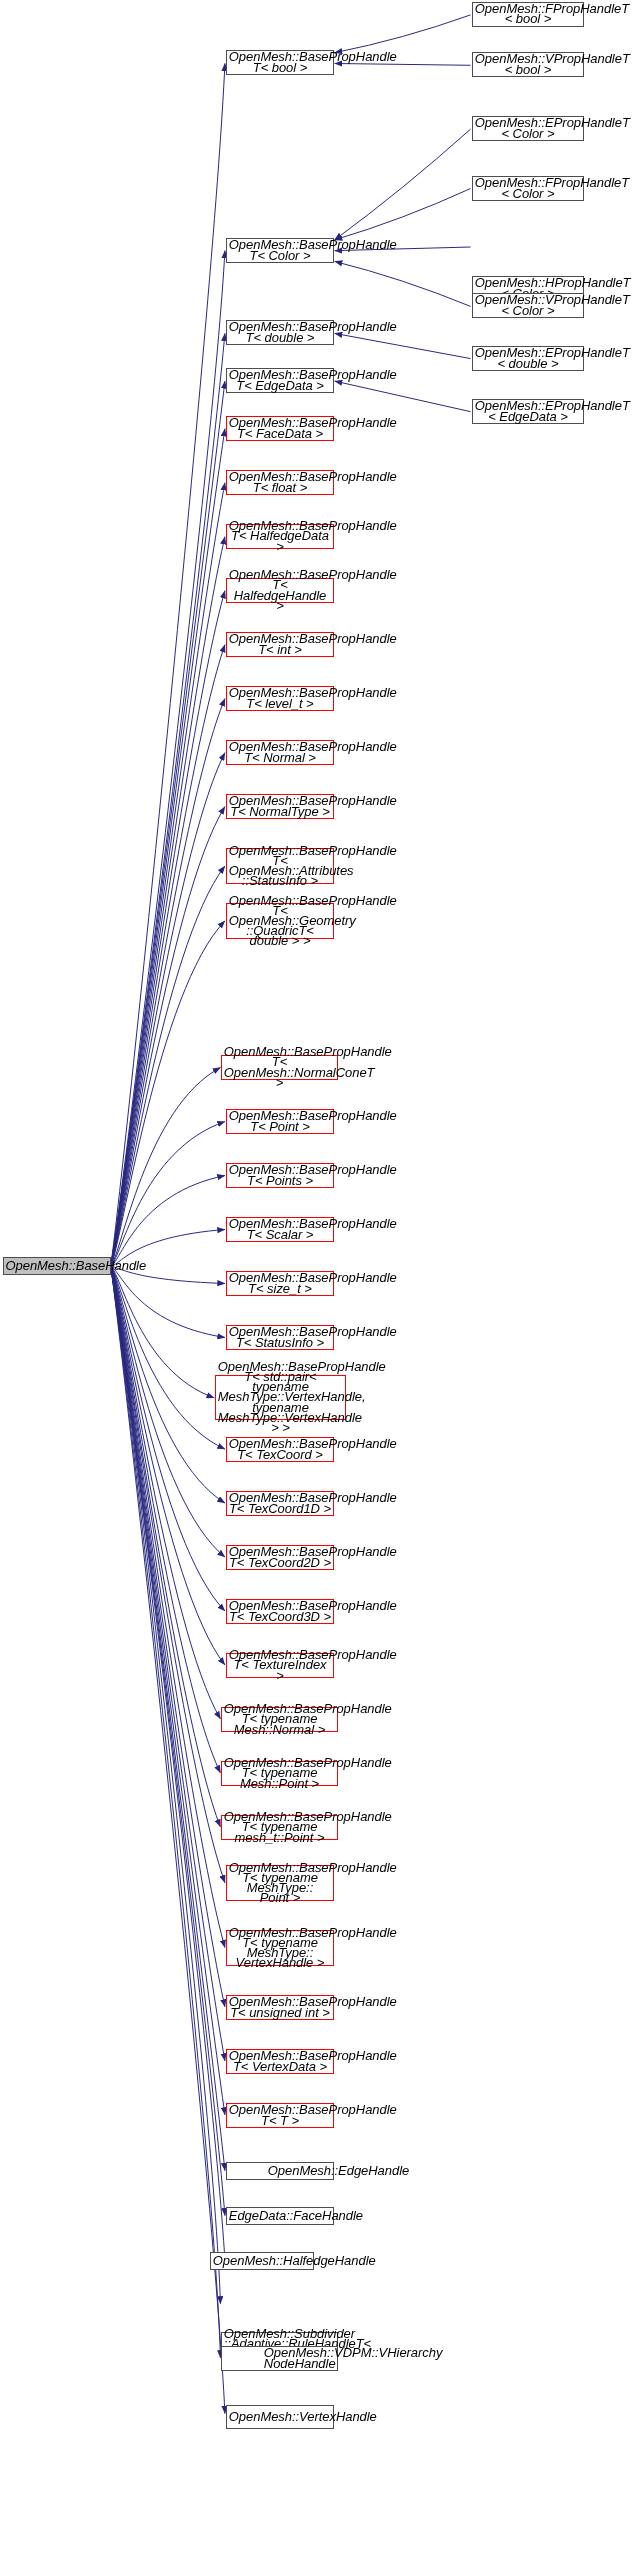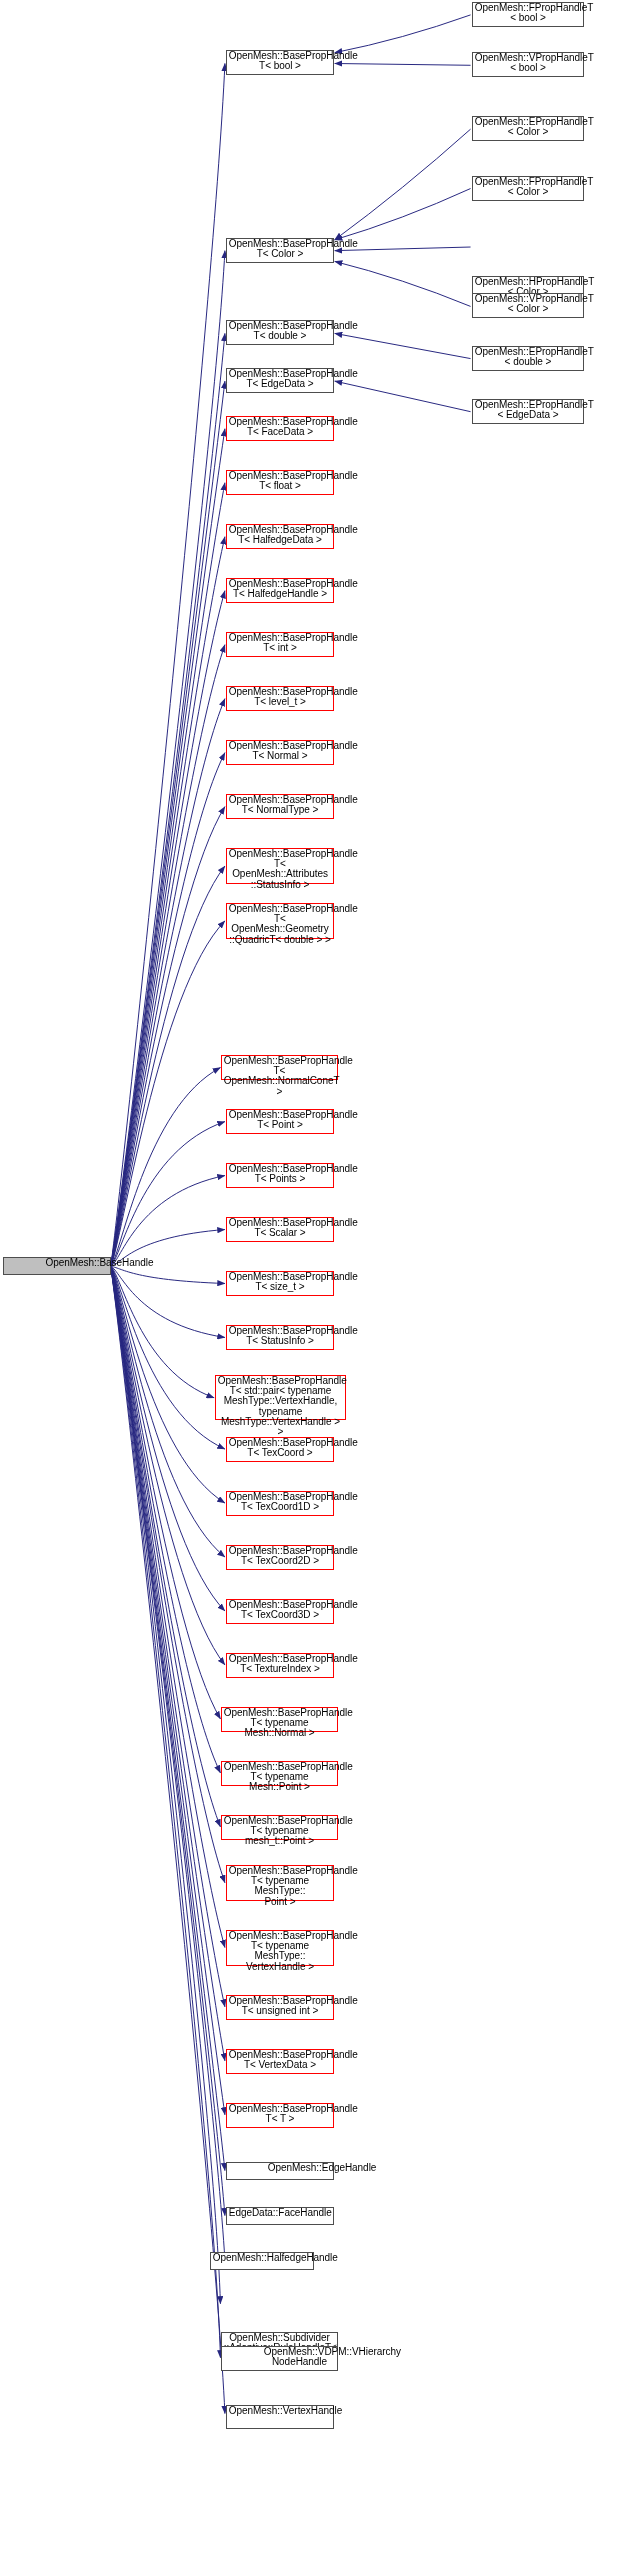--- a/index.html
+++ b/index.html
@@ -23,28 +23,30 @@
     top: 0;
     width: 637px;
     height: 2576px;
     pointer-events: none;
   }
   .node {
     position: absolute;
     box-sizing: border-box;
     background: #ffffff;
     display: flex;
+    align-items: center;
     justify-content: center;
     text-align: center;
-    font-size: 10px;
+    font-size: 13px;
     line-height: 10.2px;
     color: #000000;
     letter-spacing: -0.05px;
     white-space: pre-line;
     z-index: 5;
+    font-style: italic;
   }
   .node.black {
     border: 0.9px solid #4d4d4d;
   }
   .node.red {
     border: 0.9px solid #ff0000;
   }
   .node.root {
     border: 0.9px solid #4d4d4d;
     background: #bfbfbf;
@@ -111,21 +113,21 @@
         <path d="M523,72 L372,70"></path>
         <path d="M523,143 Q447.5,210.5 372,266"></path>
         <path d="M523,209 Q447.5,243.5 372,266"></path>
         <path d="M523,274 L372,278"></path>
         <path d="M523,340 Q447.5,309 372,290"></path>
         <path d="M523,398 L372,370"></path>
         <path d="M523,457 L372,423"></path>
       </g>
   </svg>
   <div id="node-layer">
-      <div class="node root" style="left: 2.7px; top: 1257px; width: 108px; height: 18px; padding-left: 40px;"><span>OpenMesh::BaseHandle</span></div>
+      <div class="node root" style="left: 2.7px; top: 1257px; width: 108px; height: 18px;"><span>OpenMesh::BaseHandle</span></div>
       <div class="node black" style="left: 226px; top: 50px; width: 108px; height: 25px;"><span>OpenMesh::BasePropHandle
 T&lt; bool &gt;</span></div>
       <div class="node black" style="left: 226px; top: 238px; width: 108px; height: 25px;"><span>OpenMesh::BasePropHandle
 T&lt; Color &gt;</span></div>
       <div class="node black" style="left: 226px; top: 320px; width: 108px; height: 25px;"><span>OpenMesh::BasePropHandle
 T&lt; double &gt;</span></div>
       <div class="node black" style="left: 226px; top: 368px; width: 108px; height: 25px;"><span>OpenMesh::BasePropHandle
 T&lt; EdgeData &gt;</span></div>
       <div class="node red" style="left: 226px; top: 416px; width: 108px; height: 25px;"><span>OpenMesh::BasePropHandle
 T&lt; FaceData &gt;</span></div>

